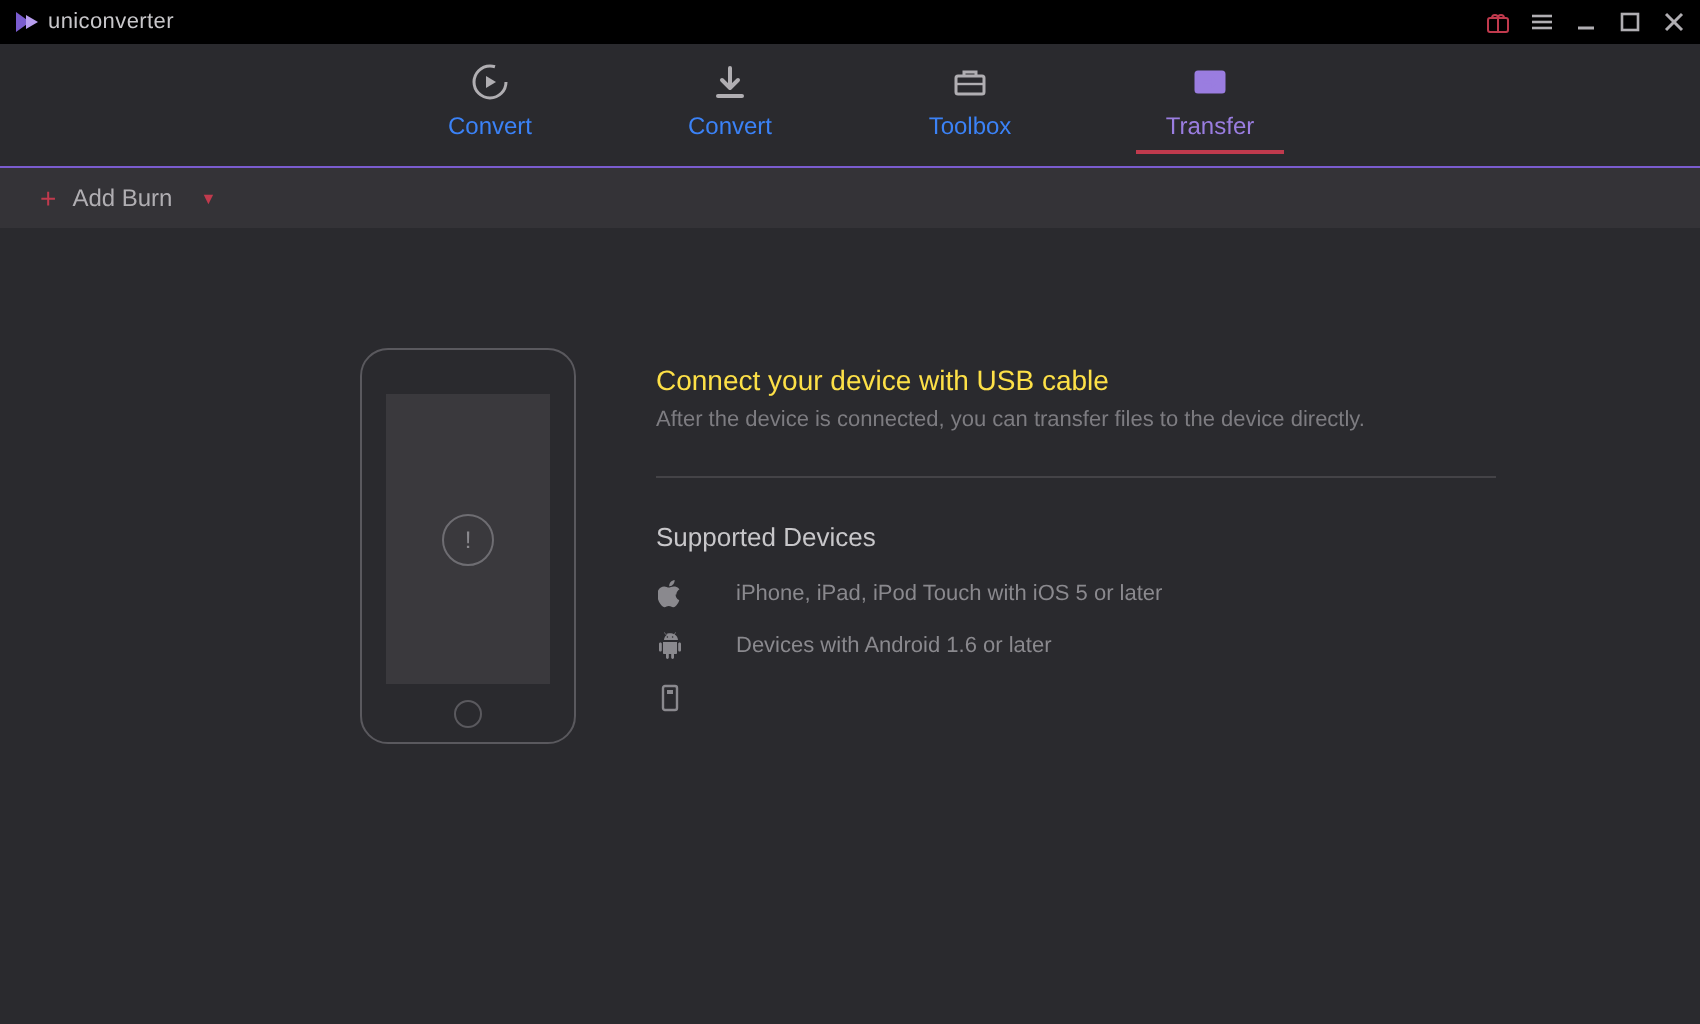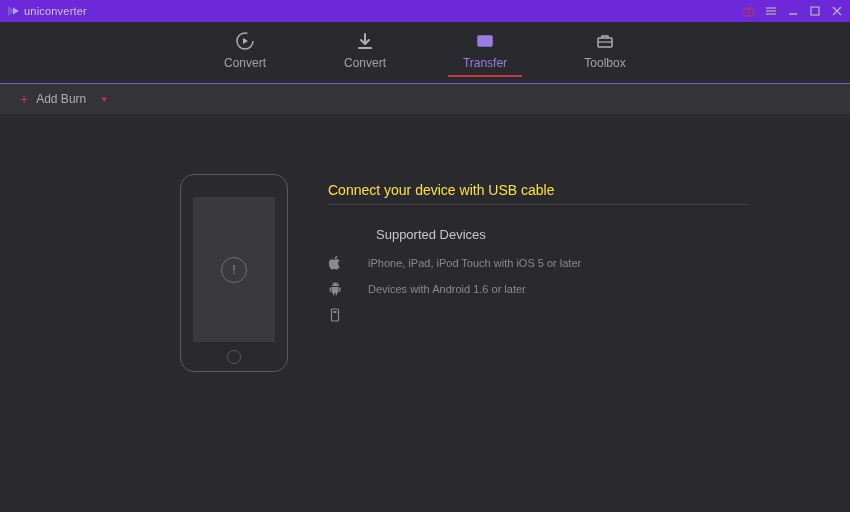--- a/index.html
+++ b/index.html
@@ -10,21 +10,21 @@
     font-family: "Segoe UI", Arial, sans-serif;
     color: #b0aeb2;
     overflow: hidden;
     position: relative;
   }
   .titlebar {
     height: 22px;
     display: flex;
     align-items: center;
     padding: 0 6px;
-    background: #6d28d9;
+    background: #000000;
   }
   .logo {
     display: flex;
     align-items: center;
     gap: 4px;
   }
   .logo-icon svg { display: block; }
   .logo-text {
     font-size: 11px;
     color: #c8c7ca;
@@ -58,21 +58,21 @@
     flex-direction: column;
     align-items: center;
     gap: 4px;
     cursor: pointer;
     width: 74px;
     position: relative;
     padding-bottom: 6px;
   }
   .tab-label {
     font-size: 12px;
-    color: #a3a3a3;
+    color: #3b82f6;
   }
   .tab.active .tab-label { color: #9a7de0; }
   .tab.active .tab-icon svg * { stroke: #9a7de0; fill: #9a7de0; }
   .tab.active::after {
     content: "";
     position: absolute;
     bottom: -1px;
     left: 0;
     right: 0;
     height: 2px;
@@ -161,21 +161,20 @@
     border: none;
     border-top: 1px solid #444347;
     margin-bottom: 22px;
     width: 420px;
   }
   .supported-title {
     font-size: 13px;
     color: #c8c7ca;
     font-weight: 400;
     margin-bottom: 14px;
-    margin-left: 48px;
   }
   .device-row {
     display: flex;
     align-items: center;
     gap: 26px;
     font-size: 11px;
     color: #8a898e;
     margin-bottom: 12px;
   }
   .device-icon {
@@ -244,58 +243,59 @@
   </div>
   <div class="tab">
     <span class="tab-icon">
       <svg width="22" height="22" viewBox="0 0 22 22">
           <path d="M11 4 L11 13 M7 10 L11 14 L15 10" fill="none" stroke="#b0aeb2" stroke-width="2" stroke-linecap="round" stroke-linejoin="round"></path>
           <line x1="5" y1="18" x2="17" y2="18" stroke="#b0aeb2" stroke-width="2" stroke-linecap="round"></line>
         </svg>
     </span>
     <span class="tab-label">Convert</span>
   </div>
-  <div class="tab active">
-    <span class="tab-icon">
-      <svg width="22" height="22" viewBox="0 0 22 22">
-          <rect x="4" y="6" width="14" height="10" rx="1" fill="none" stroke="#9a7de0" stroke-width="1.5"></rect>
-          <path d="M8 11 L14 11 M12 9 L14 11 L12 13" fill="none" stroke="#9a7de0" stroke-width="1.3" stroke-linecap="round" stroke-linejoin="round"></path>
-        </svg>
-    </span>
-    <span class="tab-label">Transfer</span>
-  </div>
   <div class="tab">
     <span class="tab-icon">
       <svg width="22" height="22" viewBox="0 0 22 22">
           <rect x="4" y="8" width="14" height="9" rx="1" fill="none" stroke="#b0aeb2" stroke-width="1.5"></rect>
           <path d="M8 8 L8 6 L14 6 L14 8" fill="none" stroke="#b0aeb2" stroke-width="1.5"></path>
           <line x1="4" y1="12" x2="18" y2="12" stroke="#b0aeb2" stroke-width="1.2"></line>
         </svg>
     </span>
     <span class="tab-label">Toolbox</span>
   </div>
+  <div class="tab active">
+    <span class="tab-icon">
+      <svg width="22" height="22" viewBox="0 0 22 22">
+          <rect x="4" y="6" width="14" height="10" rx="1" fill="none" stroke="#9a7de0" stroke-width="1.5"></rect>
+          <path d="M8 11 L14 11 M12 9 L14 11 L12 13" fill="none" stroke="#9a7de0" stroke-width="1.3" stroke-linecap="round" stroke-linejoin="round"></path>
+        </svg>
+    </span>
+    <span class="tab-label">Transfer</span>
+  </div>
 </div>
 
 <div class="toolbar">
   <div class="add-files">
     <span class="plus">+</span>
     <span>Add Burn</span>
     <span class="chev">▼</span>
   </div>
 </div>
 
 <div class="content">
   <div class="phone">
     <div class="phone-screen">
       <div class="phone-alert">!</div>
     </div>
     <div class="phone-home"></div>
   </div>
   <div class="info">
     <h3>Connect your device with USB cable</h3>
+    <div class="sub">After the device is connected, you can transfer files to the device directly.</div>
     <hr class="divider">
     <div class="supported-title">Supported Devices</div>
     <div class="device-row">
       <span class="device-icon">
         <svg width="12" height="14" viewBox="0 0 12 14">
             <path d="M9.2 7.3c0-1.8 1.5-2.6 1.5-2.7-0.8-1.2-2.1-1.4-2.6-1.4-1.1-.1-2.1.6-2.7.6s-1.4-.6-2.3-.6C1.9 3.2.8 3.9.2 5c-1.2 2.1-.3 5.2.9 6.9.6.8 1.2 1.7 2.1 1.7s1.2-.6 2.2-.6 1.3.6 2.2.6 1.5-.8 2.1-1.6c.7-.9.9-1.8.9-1.9 0 0-1.8-.7-1.8-2.8zM7.6 2.2C8.1 1.6 8.4.8 8.3 0c-.7 0-1.5.5-2 1-.4.5-.8 1.3-.7 2.1.8.1 1.5-.4 2-1z" fill="#8a898e"></path>
           </svg>
       </span>
       <span>iPhone, iPad, iPod Touch with iOS 5 or later</span>
     </div>

